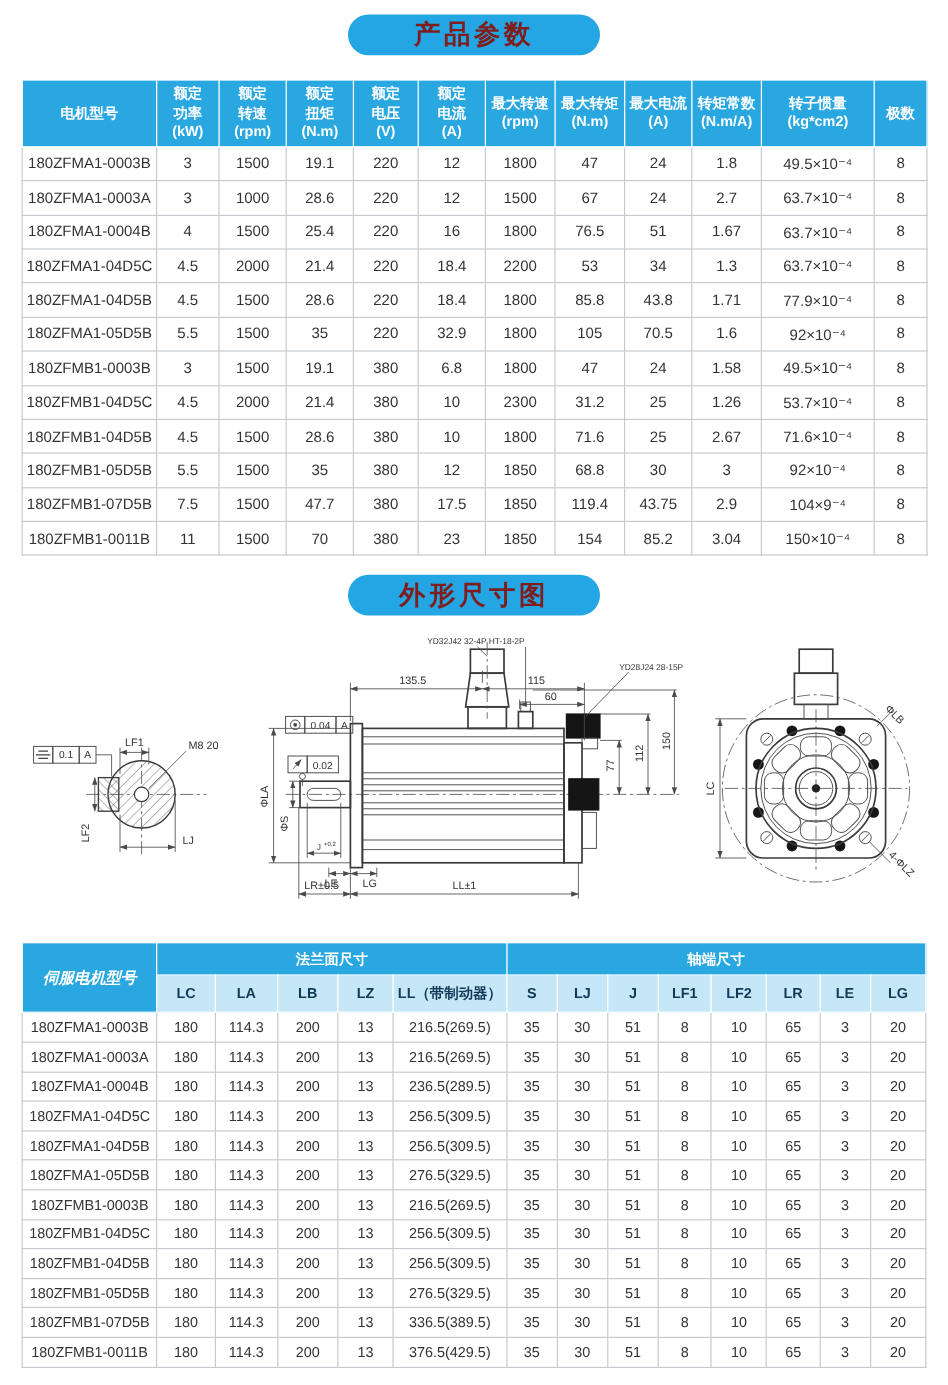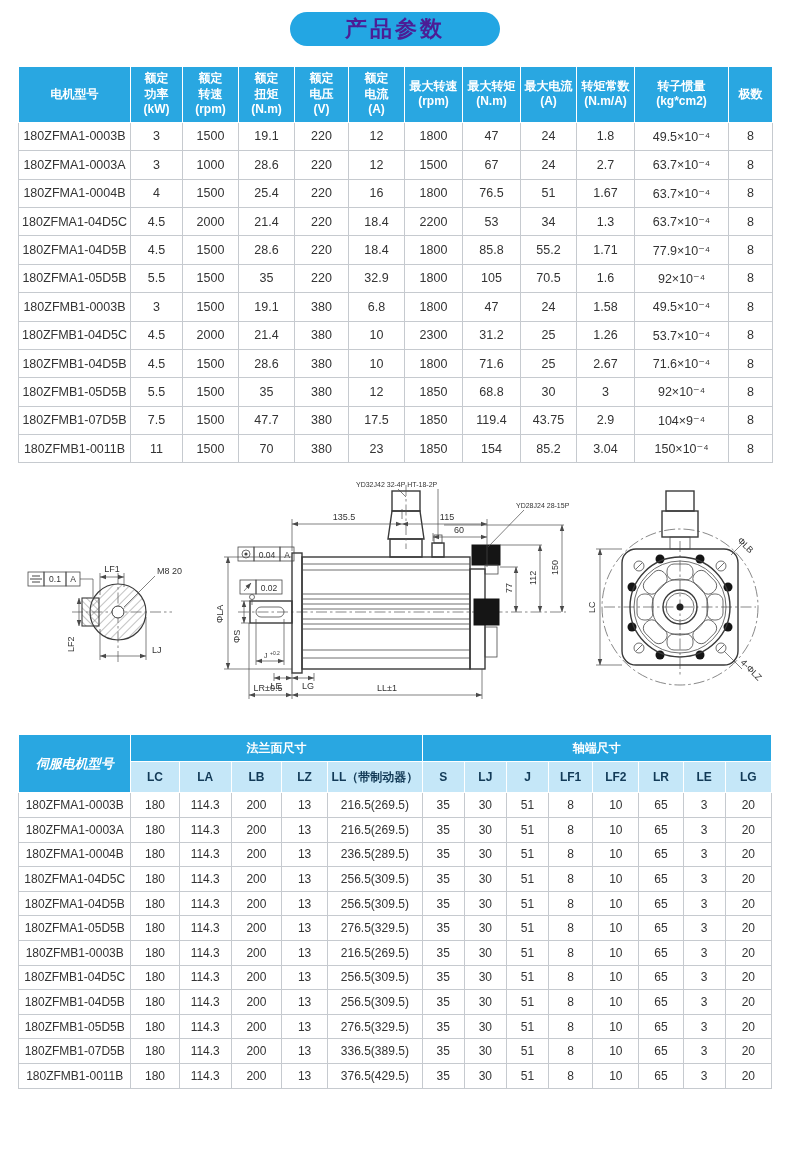--- a/index.html
+++ b/index.html
@@ -1,19 +1,19 @@
 <!DOCTYPE html>
 <html><head>
 <meta charset="utf-8">
 <style>
   html,body{margin:0;padding:0;background:#fff;}
   body{width:790px;font-family:"Liberation Sans","DejaVu Sans",sans-serif;-webkit-font-smoothing:antialiased;}
   .page{width:790px;position:relative;}
   .badge{width:210px;height:34px;margin:0 auto;background:#23a6e3;border-radius:17px;
-         color:#4c1d95;font-size:22px;font-weight:bold;letter-spacing:3px;
+         color:#7f1d1d;font-size:22px;font-weight:bold;letter-spacing:3px;
          display:flex;align-items:center;justify-content:center;}
   .badge1{margin-top:12px;}
   .badge2{margin-top:16px;}
   table{border-collapse:collapse;table-layout:fixed;width:754px;margin:0 18px;}
   .tbl{margin-top:20px;border:1px solid #b9bfc6;}
   thead th{background:#29a7e1;color:#ffffff;font-size:12px;font-weight:bold;
            border:1.5px solid #ffffff;padding:4px 1px;vertical-align:middle;
            white-space:pre-line;line-height:1.3;text-align:center;}
   tbody td{border:1px solid #c6cacf;background:#fff;color:#333;font-size:12.5px;
            text-align:center;height:27px;padding:0 2px;overflow:hidden;}
@@ -147,21 +147,21 @@
         </tr>
         <tr>
           <td>180ZFMA1-04D5B</td>
           <td>4.5</td>
           <td>1500</td>
           <td>28.6</td>
           <td>220</td>
           <td>18.4</td>
           <td>1800</td>
           <td>85.8</td>
-          <td>55.2</td>
+          <td>43.8</td>
           <td>1.71</td>
           <td>77.9×10⁻⁴</td>
           <td>8</td>
         </tr>
         <tr>
           <td>180ZFMA1-05D5B</td>
           <td>5.5</td>
           <td>1500</td>
           <td>35</td>
           <td>220</td>
@@ -253,20 +253,23 @@
           <td>1850</td>
           <td>154</td>
           <td>85.2</td>
           <td>3.04</td>
           <td>150×10⁻⁴</td>
           <td>8</td>
         </tr>
       </tbody>
   </table>
 
+  <div class="badge badge2">
+    <span>外形尺寸图</span>
+  </div>
 
   <div class="drawing-wrap">
   <svg width="790" height="245" viewBox="0 0 790 245">
     <defs>
       <pattern id="hatch" patternUnits="userSpaceOnUse" width="6" height="6" patternTransform="rotate(45)">
         <line x1="0" y1="0" x2="0" y2="6" stroke="#666" stroke-width="0.8"></line>
       </pattern>
       <pattern id="hatch2" patternUnits="userSpaceOnUse" width="5" height="5" patternTransform="rotate(-45)">
         <line x1="0" y1="0" x2="0" y2="5" stroke="#666" stroke-width="0.8"></line>
       </pattern>

